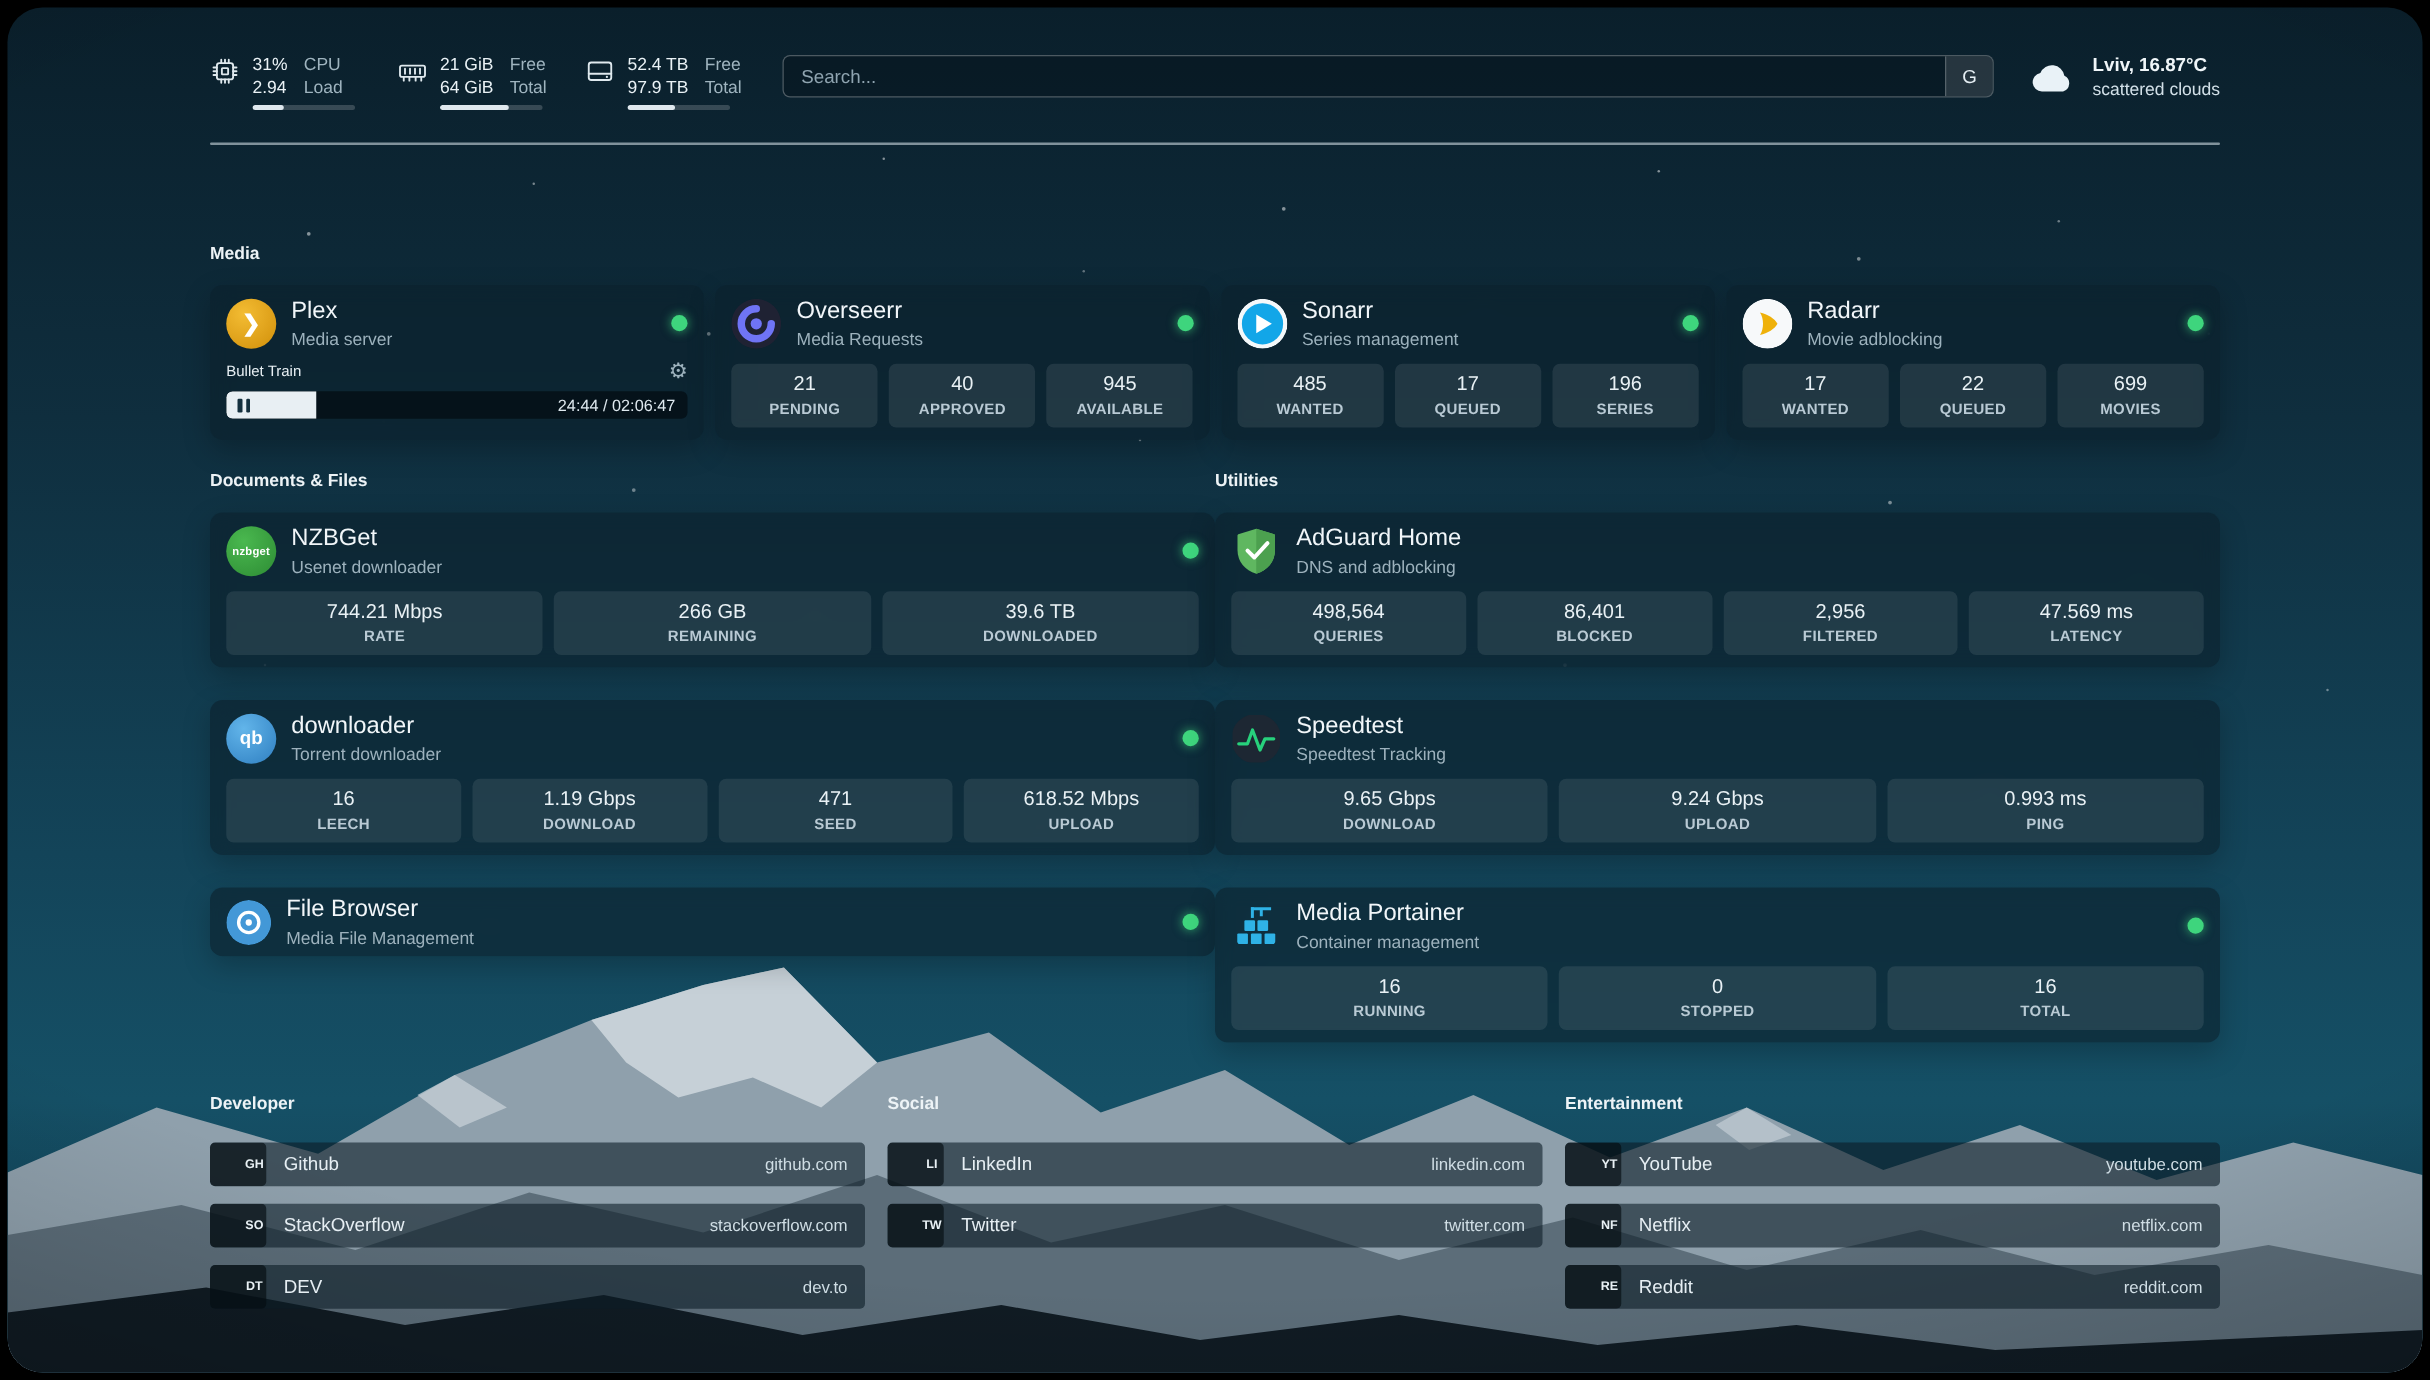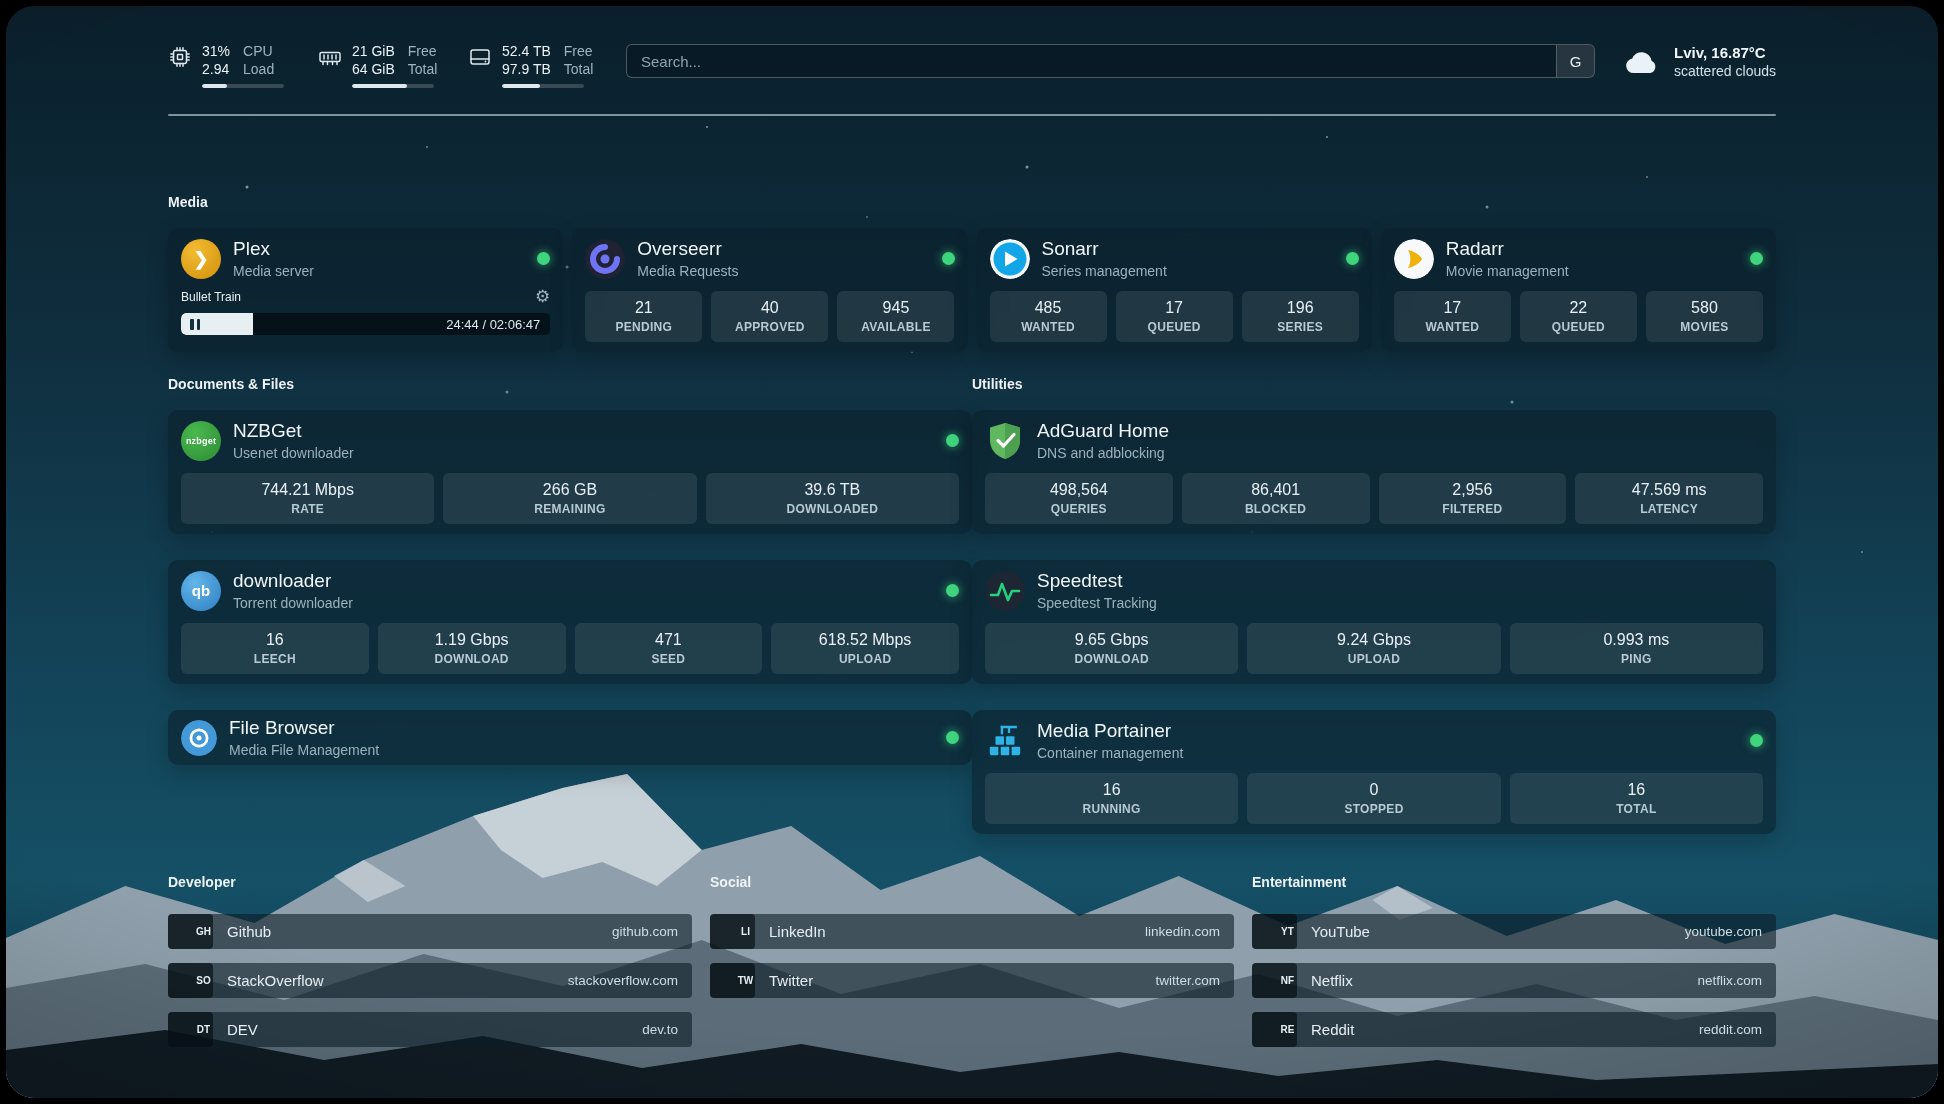--- a/index.html
+++ b/index.html
@@ -319,35 +319,35 @@
       <div class="card">
         <div class="app-header">
           <div class="app-icon">
             <svg viewBox="0 0 40 40" width="40" height="40">
               <circle cx="20" cy="20" r="20" fill="#f7f9fa"></circle>
               <path d="M14 11c6 1.2 12 5 14 9-2 4-8 7.8-14 9 3.2-5.2 3.2-12.8 0-18z" fill="#efb10a"></path>
             </svg>
           </div>
           <div class="app-names">
             <span class="app-name">Radarr</span>
-            <span class="app-sub">Movie management</span>
+            <span class="app-sub">Movie adblocking</span>
           </div>
           <span class="status-dot"></span>
         </div>
         <div class="stat-row">
           <div class="stat-box">
             <div class="stat-value">17</div>
             <div class="stat-label">WANTED</div>
           </div>
           <div class="stat-box">
             <div class="stat-value">22</div>
             <div class="stat-label">QUEUED</div>
           </div>
           <div class="stat-box">
-            <div class="stat-value">580</div>
+            <div class="stat-value">699</div>
             <div class="stat-label">MOVIES</div>
           </div>
         </div>
       </div>
     </div>
 
     <div class="two-col">
 
       <div class="col-stack">
         <div class="section-title col-title">Documents &amp; Files</div>

